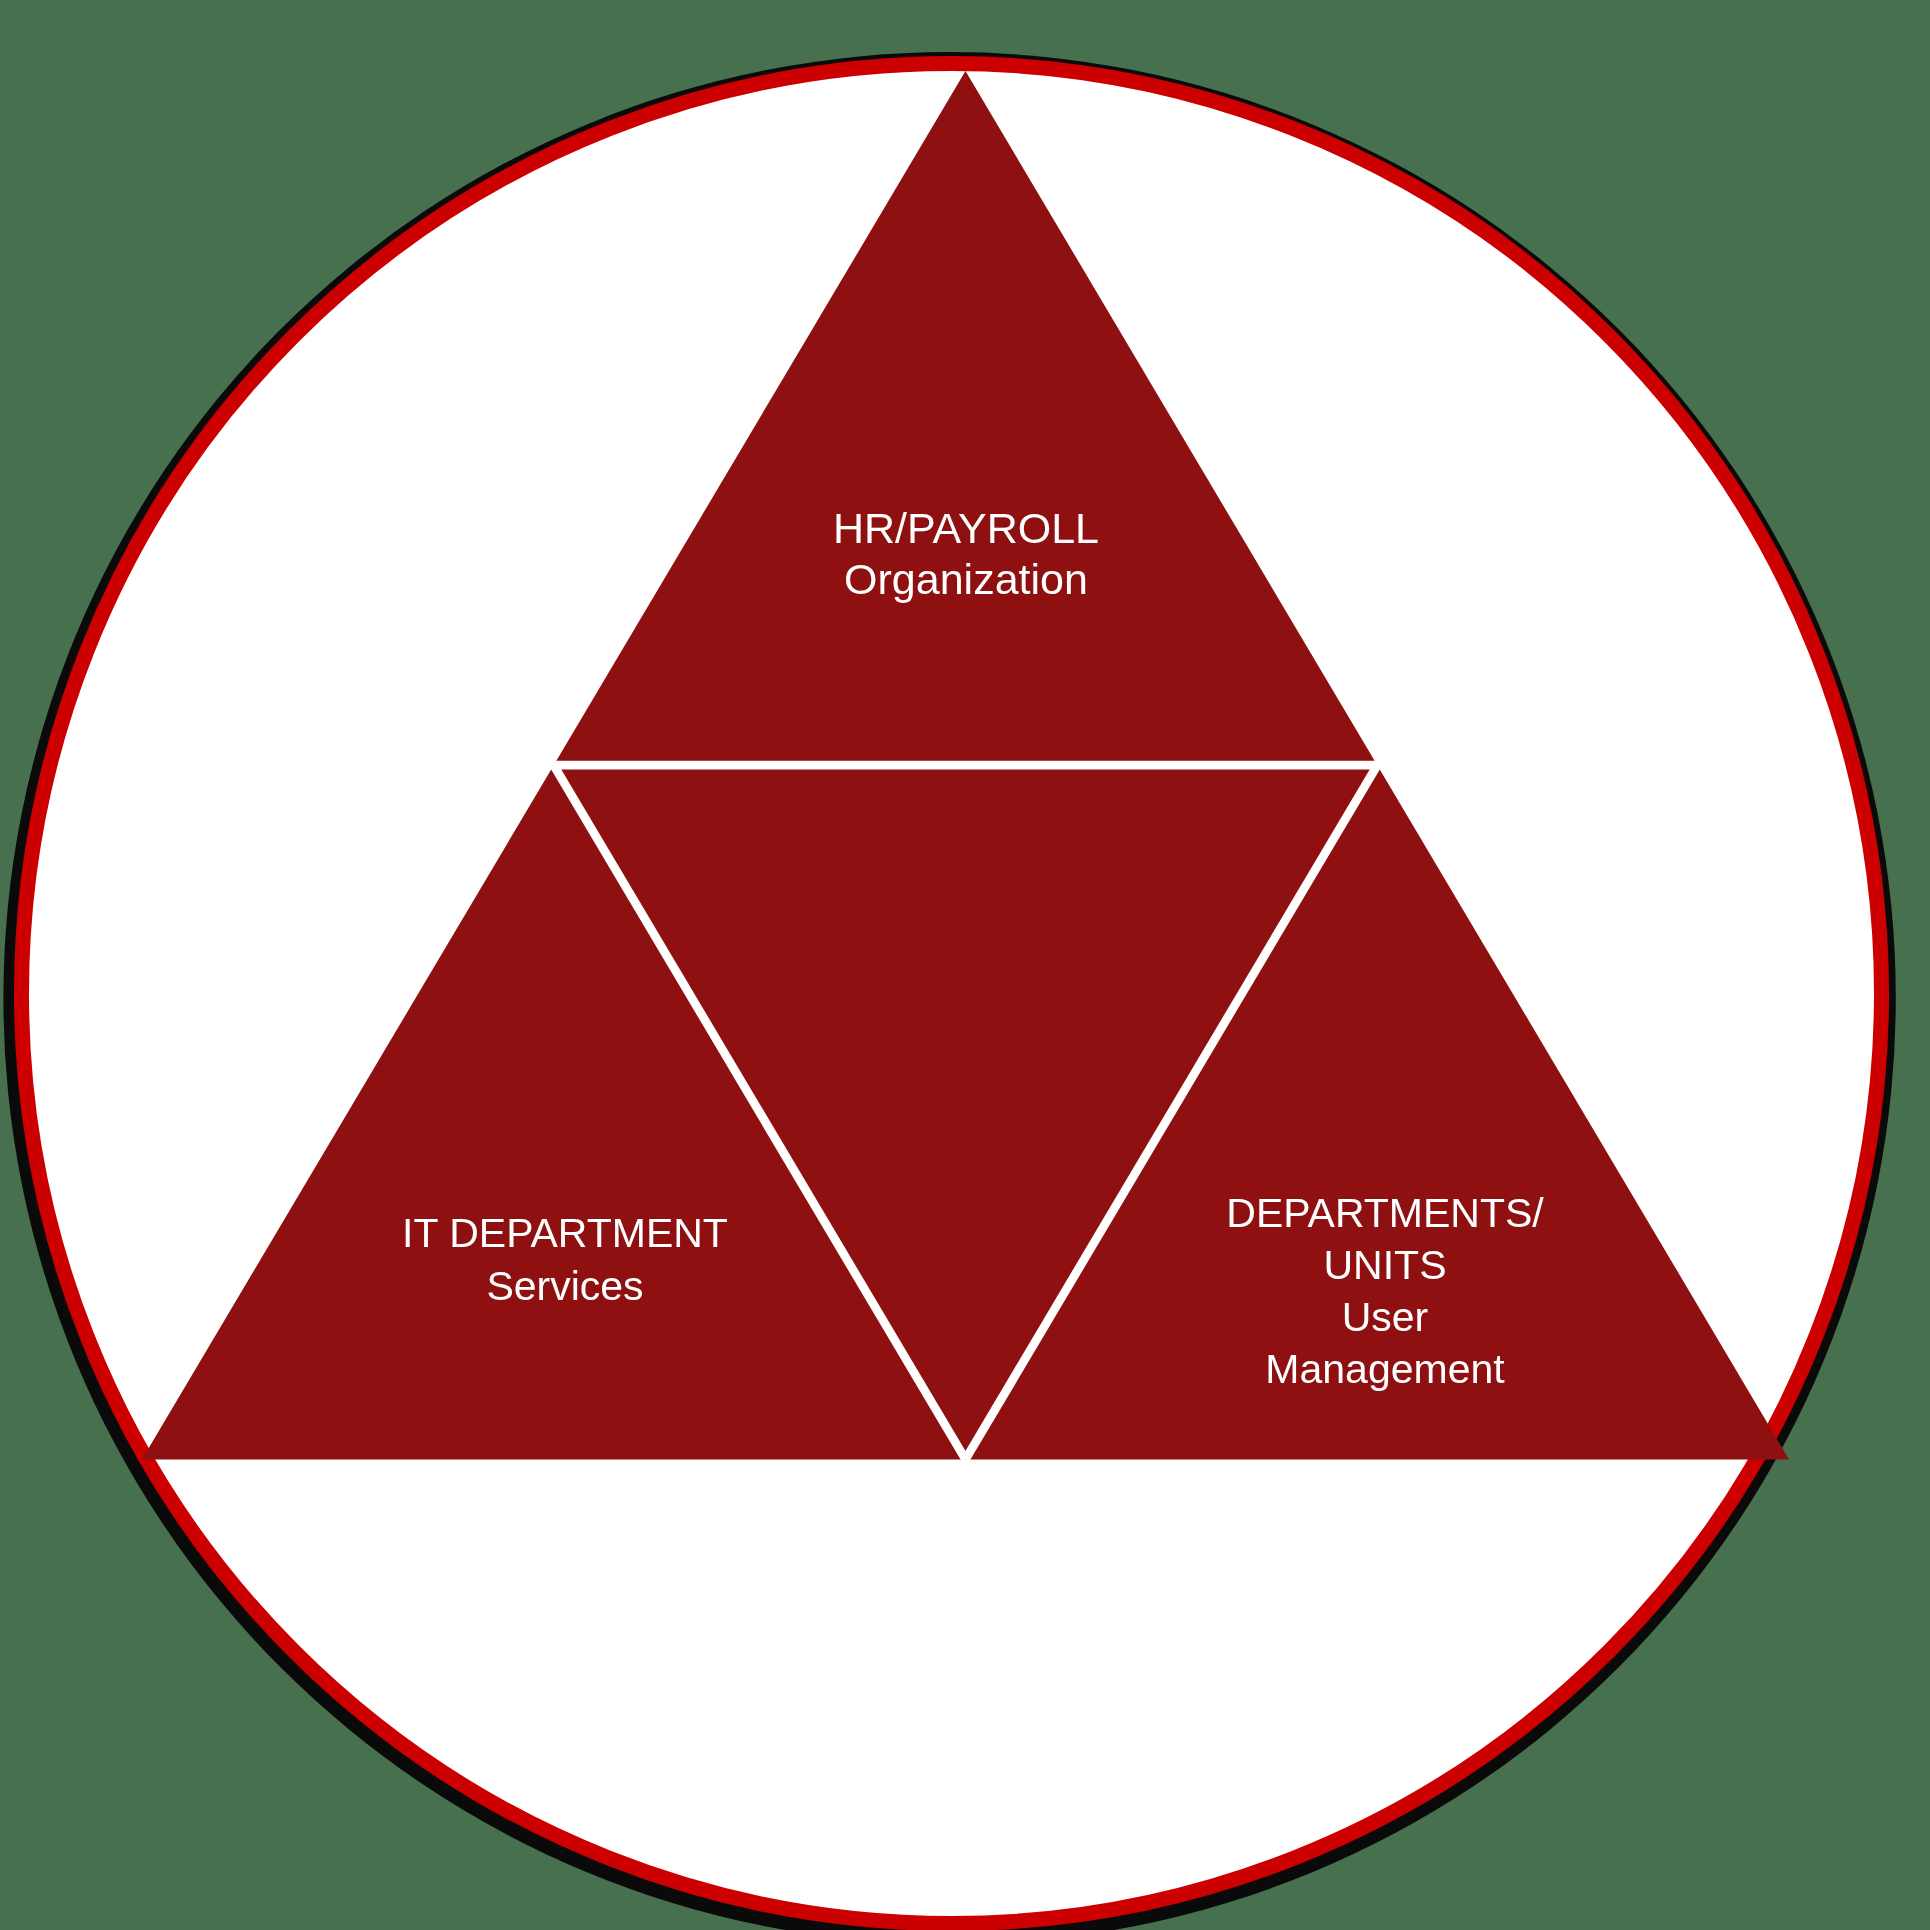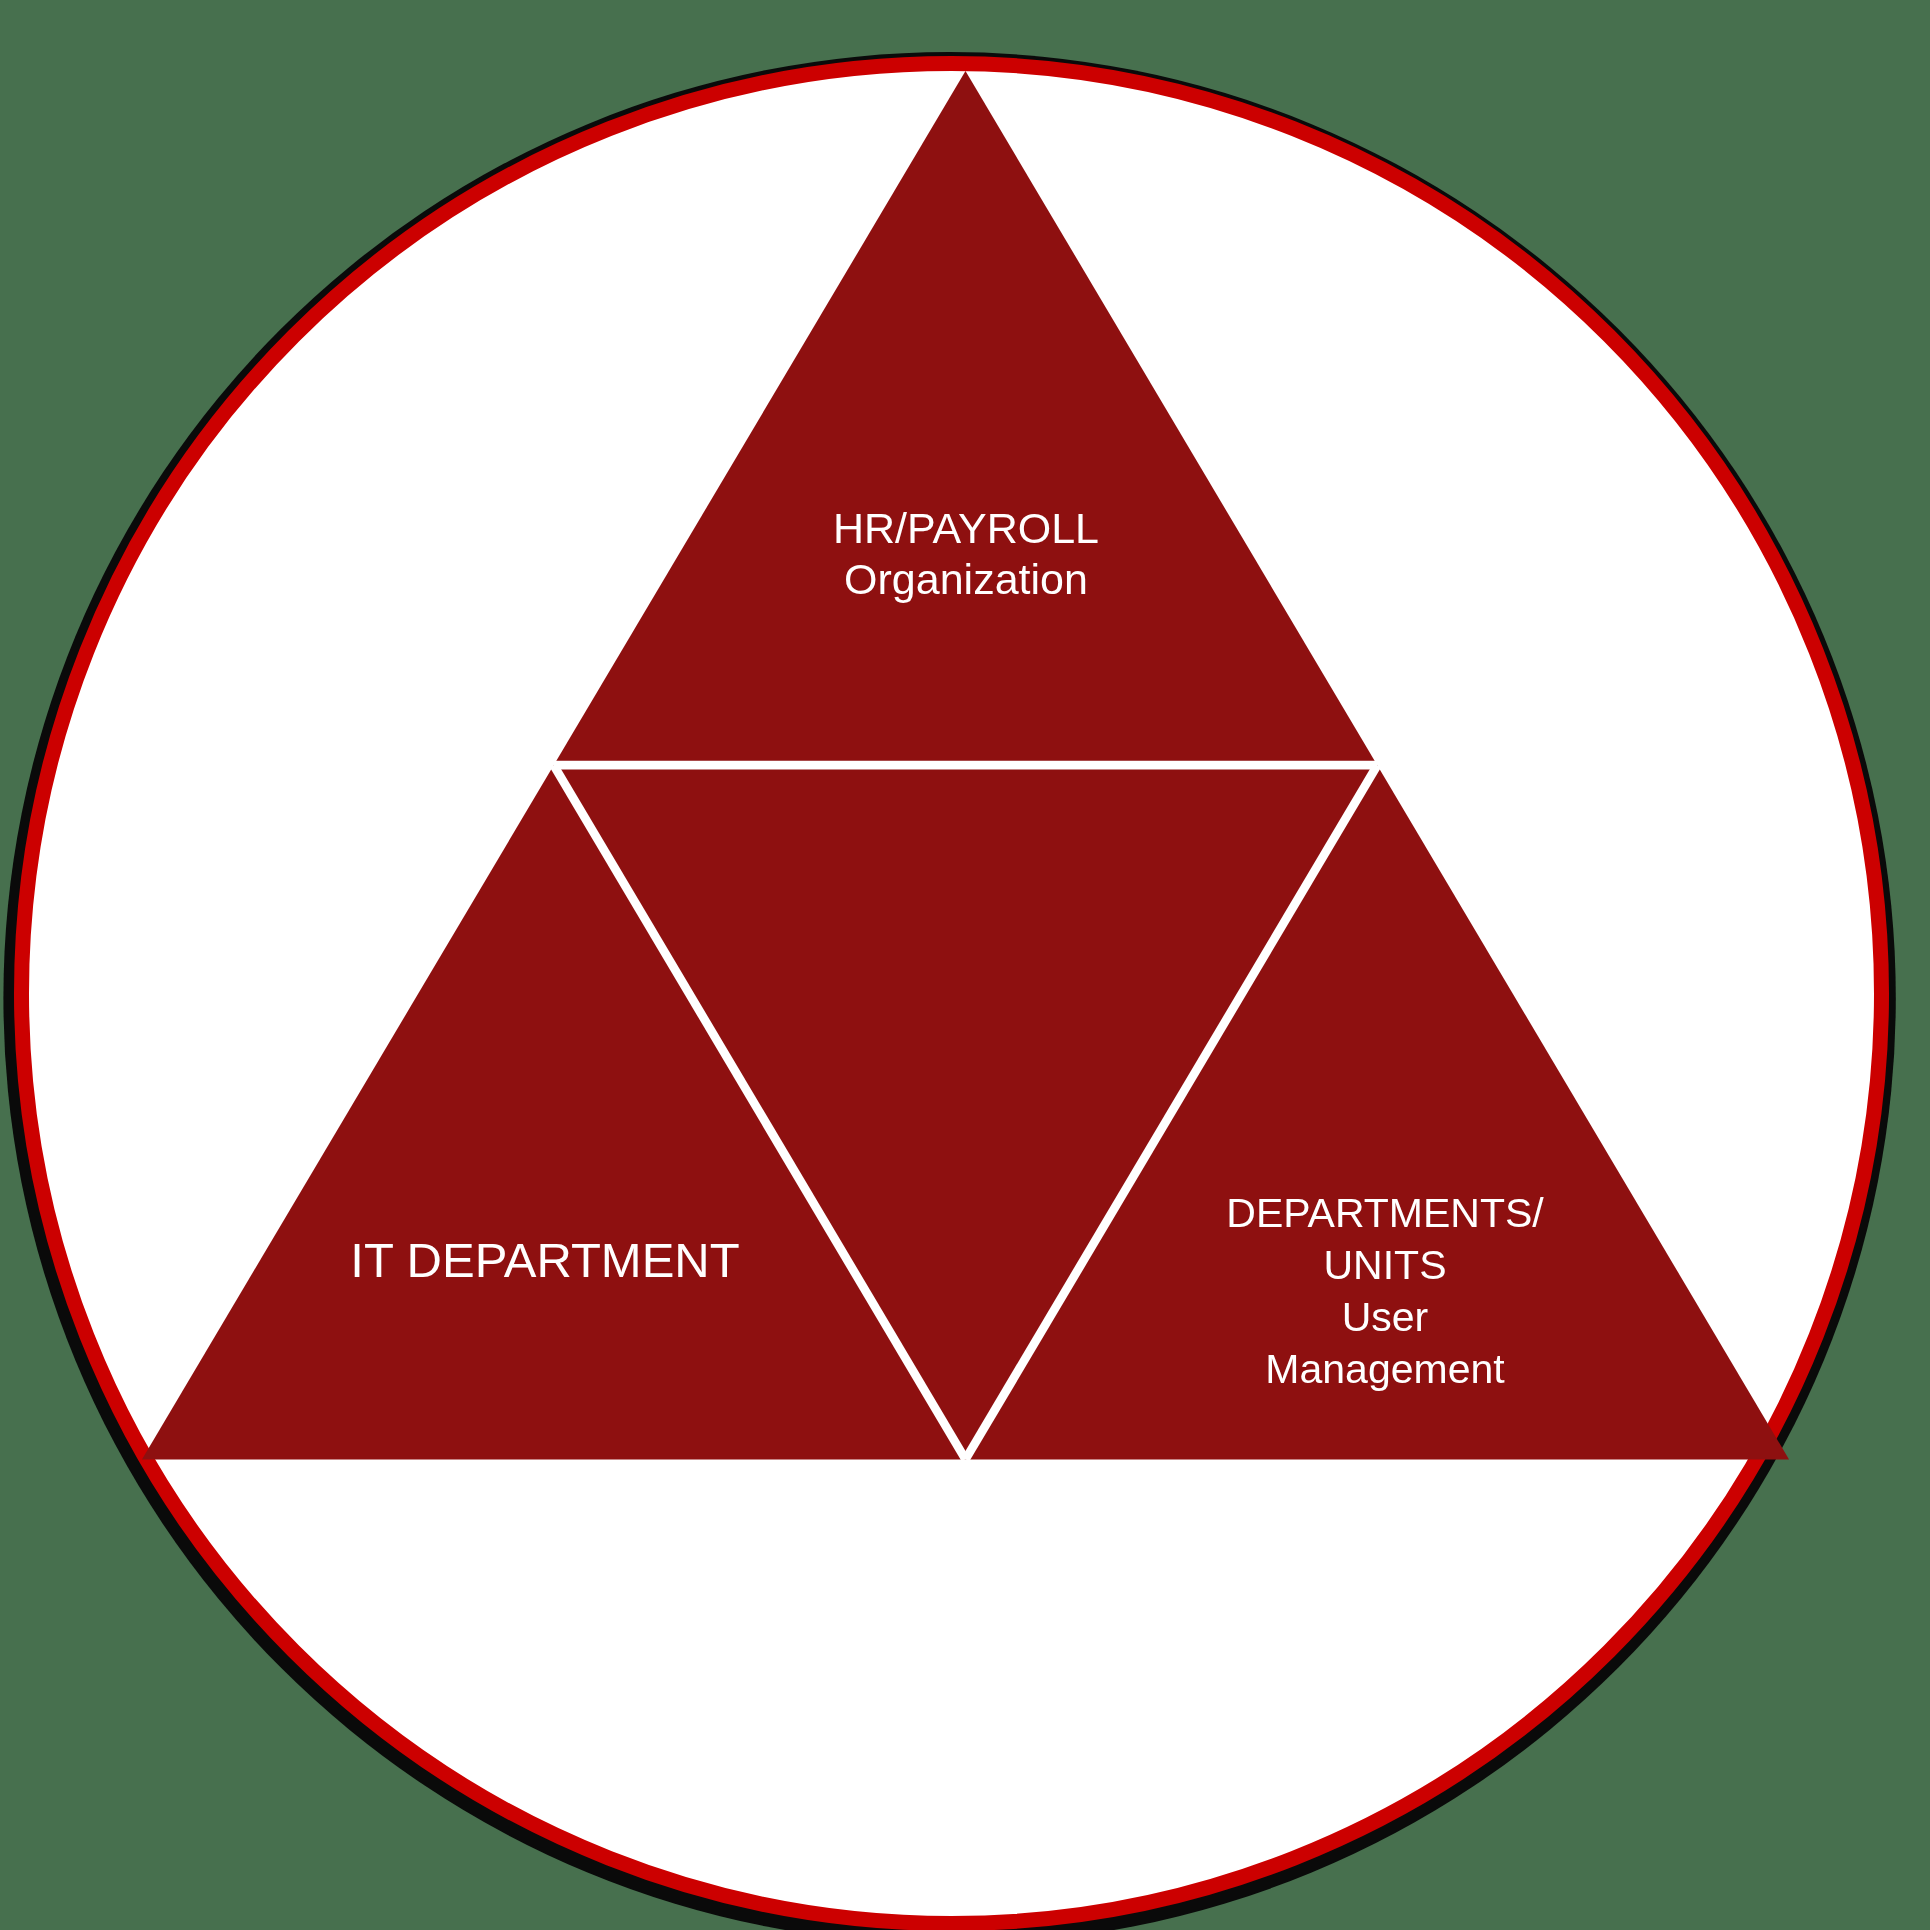--- a/index.html
+++ b/index.html
@@ -46,21 +46,21 @@
   }
   .label {
     position: absolute;
     transform: translate(-50%, -50%);
     text-align: center;
     color: var(--text, #FFFFFF);
     white-space: nowrap;
   }
   .label-top    { left: 966px; top: 510px;  font-size: 43px; line-height: 51px; }
   .label-center { left: 966px; top: 935px;  font-size: 48px; line-height: 97px; letter-spacing: 1px; }
-  .label-left   { left: 545px;  top: 1216px; font-size: 49px; line-height: 53px; }
+  .label-left   { left: 565px;  top: 1216px; font-size: 41px; line-height: 53px; }
   .label-right  { left: 1385px; top: 1247px; font-size: 41px; line-height: 52px; }
   .label div { white-space: nowrap; }
 </style>
 </head>
 <body>
 
 <div class="canvas">
 
   <div class="circle"></div>
 
@@ -77,20 +77,21 @@
   </svg>
 
   <div class="label label-top">
     <div>HR/PAYROLL</div>
     <div>Organization</div>
   </div>
 
 
   <div class="label label-left">
     <div>IT DEPARTMENT</div>
+    <div>Services</div>
   </div>
 
   <div class="label label-right">
     <div>DEPARTMENTS/</div>
     <div>UNITS</div>
     <div>User</div>
     <div>Management</div>
   </div>
 
 </div>

